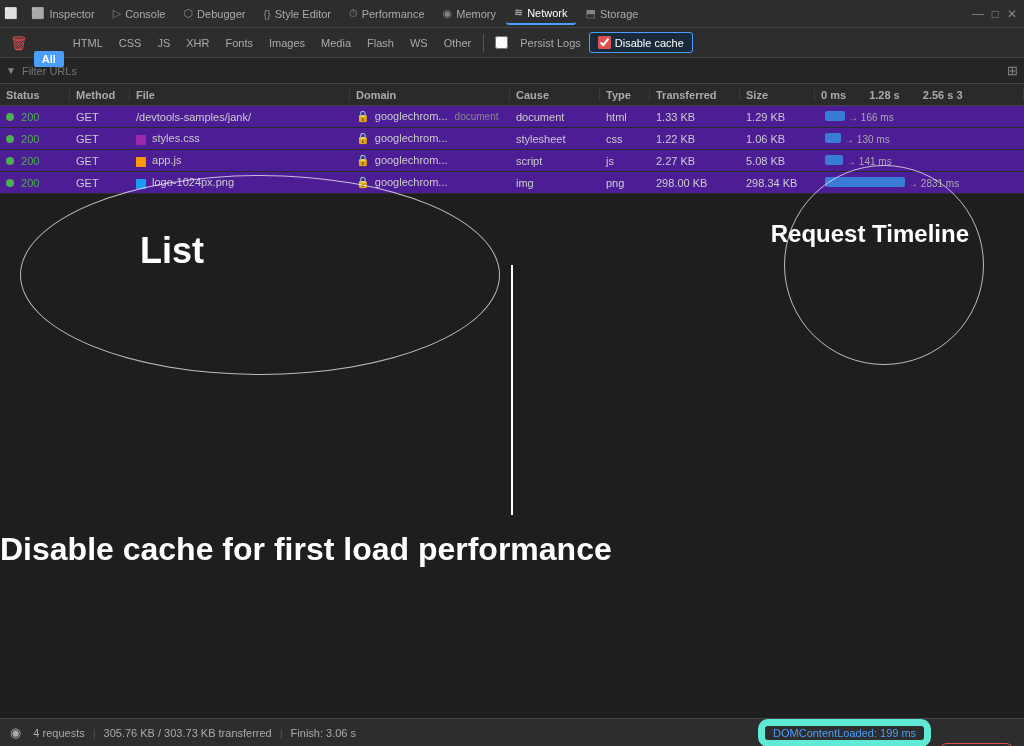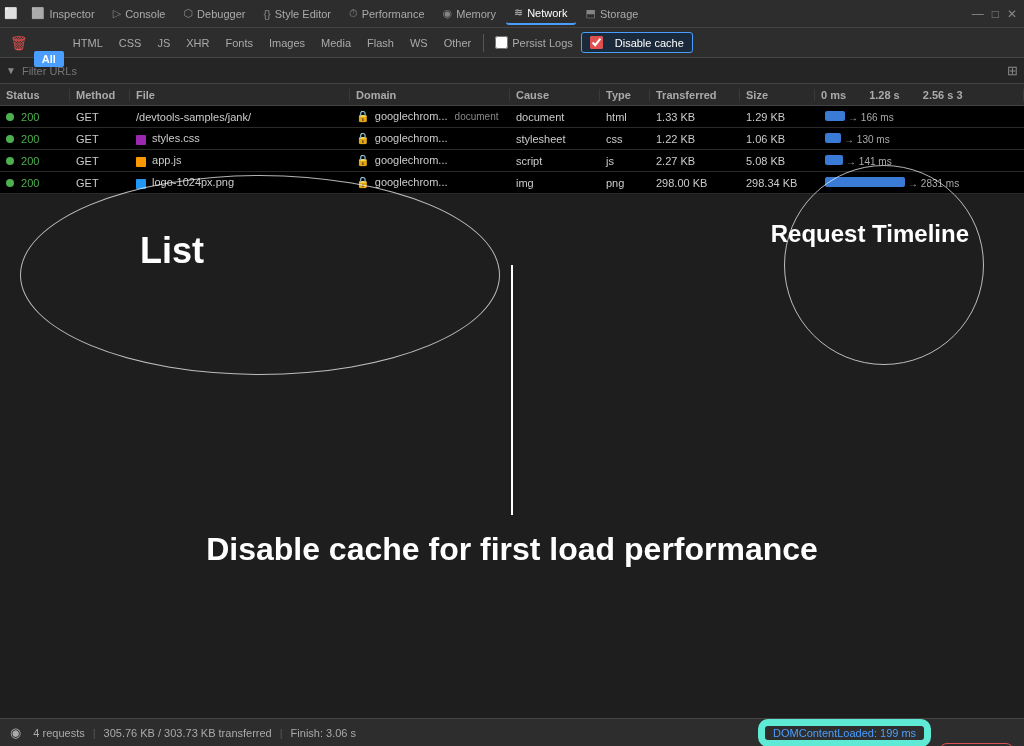--- a/index.html
+++ b/index.html
@@ -59,31 +59,31 @@
       border-radius: 3px;
       white-space: nowrap;
       border: none;
       background: none;
     }
     .toolbar-btn.all-btn { color: #fff; background: #4a9eff; font-weight: bold; padding: 2px 8px; border-radius: 2px; margin-top: 32px; }
     .toolbar-divider { width: 1px; height: 18px; background: #555; margin: 0 3px; }
     .checkbox-group {
       display: flex;
       align-items: center;
-      gap: 4px;
+      gap: 12px;
       cursor: pointer;
       font-size: 11px;
       color: #aaa;
       padding: 2px 6px;
     }
     .checkbox-group input { cursor: pointer; }
     .disable-cache-group {
       display: flex;
       align-items: center;
-      gap: 12px;
+      gap: 4px;
       cursor: pointer;
       font-size: 11px;
       color: #fff;
       padding: 3px 8px;
       border: 1px solid #4a9eff;
       border-radius: 3px;
       background: #1a2a3a;
     }
     .disable-cache-group input[type=checkbox] { accent-color: #e05050; }
 
@@ -122,21 +122,21 @@
       color: #aaa;
       font-size: 11px;
       font-weight: 600;
       border-right: 1px solid #3a3a3a;
       white-space: nowrap;
       overflow: hidden;
       text-overflow: ellipsis;
     }
 
     
-    .table-body { background: #000000; }
+    .table-body { background: #4c1d95; }
     .table-row {
       display: grid;
       grid-template-columns: 70px 60px 220px 160px 90px 50px 90px 75px 1fr;
       height: 22px;
       align-items: center;
       border-bottom: 1px solid #2a2a2a;
       cursor: pointer;
     }
     .td {
       padding: 0 6px;
@@ -228,21 +228,21 @@
       color: #fff;
       pointer-events: none;
     }
 
     
     .main-annotation {
       position: absolute;
       bottom: 150px;
       left: 0;
       right: 0;
-      text-align: center;
+      text-align: left;
       font-size: 32px;
       font-weight: bold;
       color: #fff;
       pointer-events: none;
     }
 
     
     .status-bar {
       position: absolute;
       bottom: 0;

